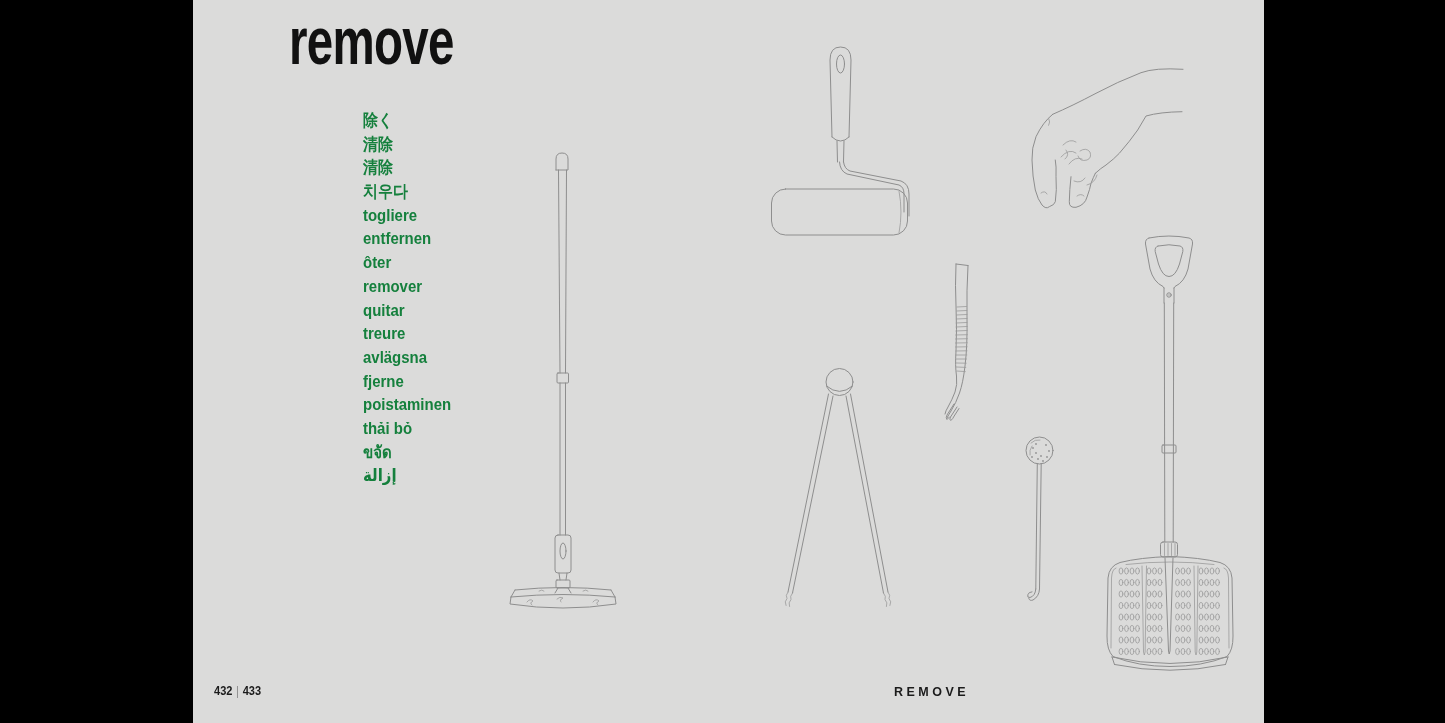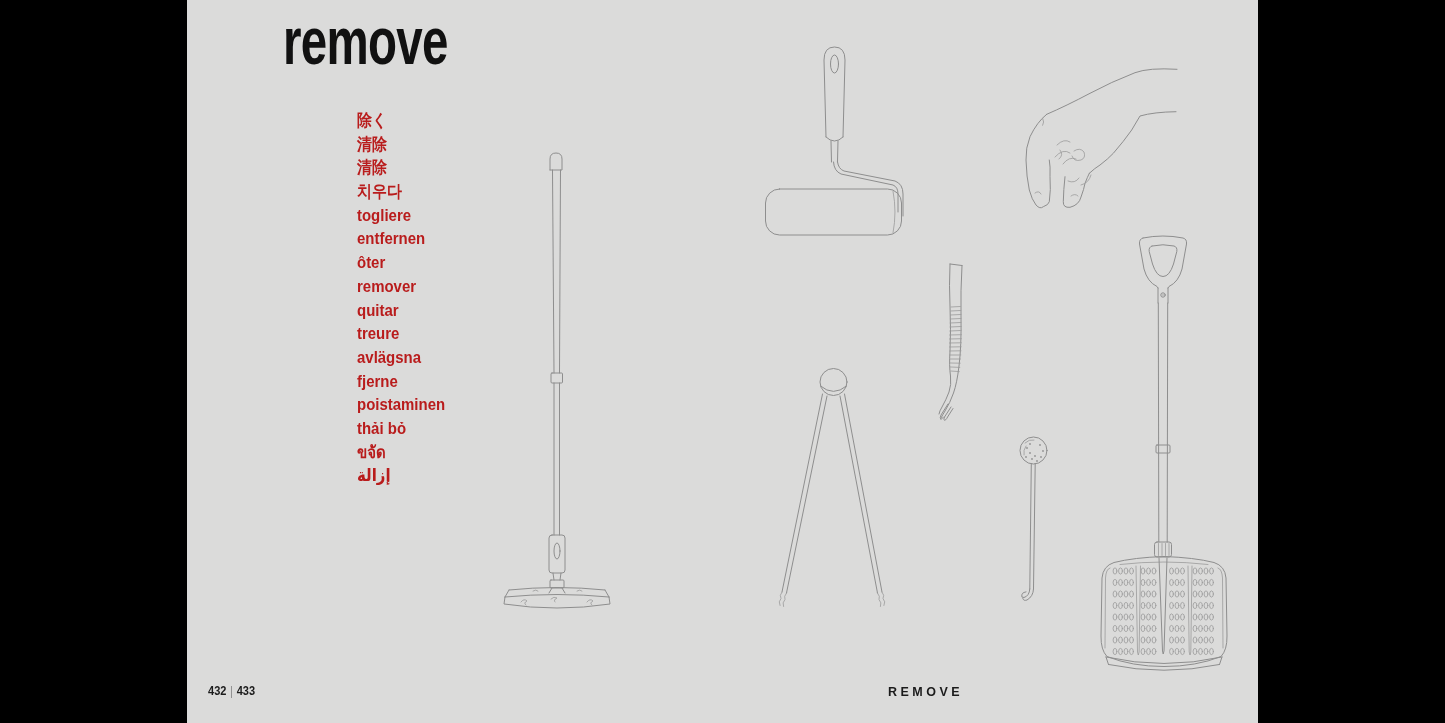--- a/index.html
+++ b/index.html
@@ -1,31 +1,31 @@
 <!DOCTYPE html>
 <html><head>
 <meta charset="utf-8">
 <style>
   html,body{margin:0;padding:0;background:#000;}
   .stage{
     position:relative;width:1445px;height:723px;background:#000;overflow:hidden;
     font-family:"Liberation Sans","DejaVu Sans",sans-serif;
   }
   .page{
-    position:absolute;left:187px;top:0;width:1071px;height:723px;
+    position:absolute;left:193px;top:0;width:1071px;height:723px;
     background:#dbdbda;
   }
   .page-title{
     position:absolute;left:96px;top:8px;margin:0;
     font-size:66px;font-weight:bold;line-height:1;letter-spacing:-1px;
     color:#111;transform:scaleX(0.72);transform-origin:left top;
     white-space:nowrap;
   }
   .word-list{
-    position:absolute;left:170px;top:109px;color:#b91c1c;
+    position:absolute;left:170px;top:109px;color:#15803d;
   }
   .word{
     display:block;width:fit-content;height:23.7px;line-height:23.7px;
     font-size:17px;font-weight:bold;white-space:nowrap;
     transform:scaleX(0.88);transform-origin:left center;
   }
   .illus{position:absolute;}
   .illus svg{display:block;overflow:visible;}
   .footer-left{
     position:absolute;left:21px;top:684px;

